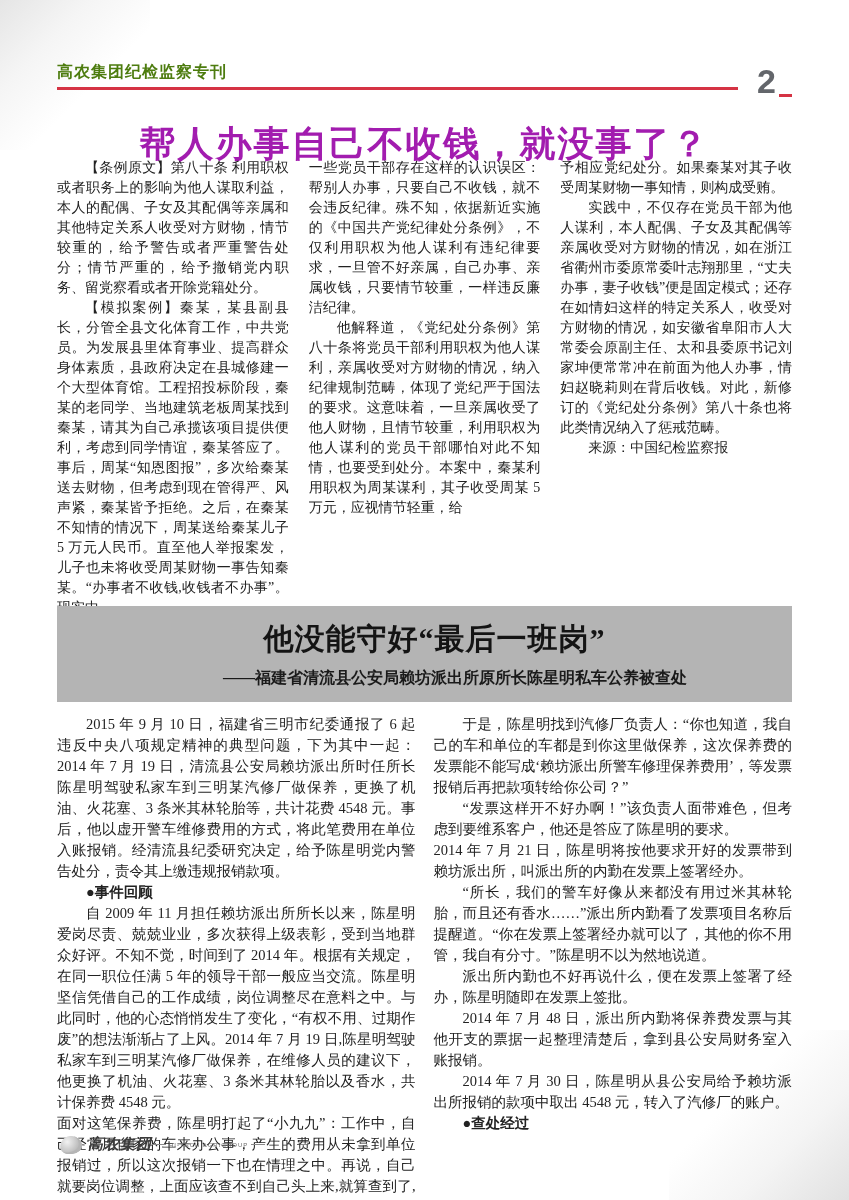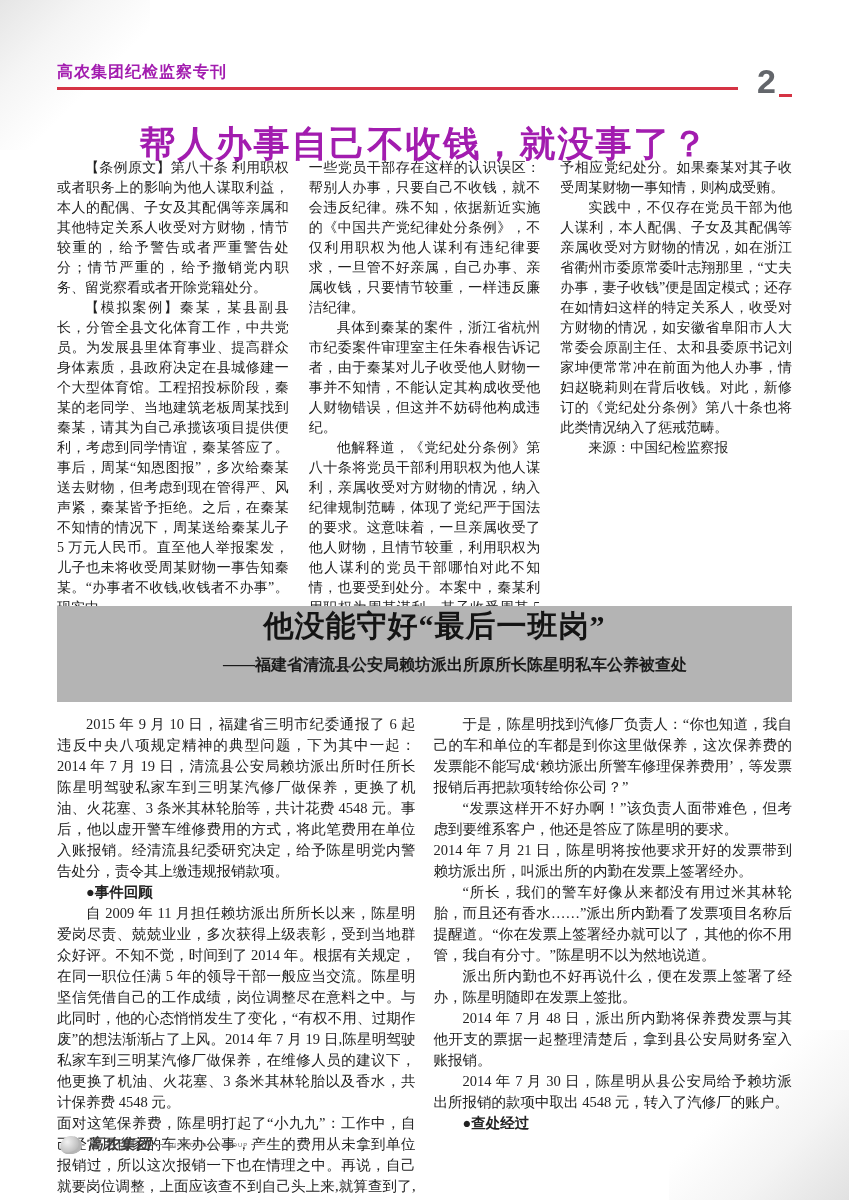--- a/index.html
+++ b/index.html
@@ -11,39 +11,39 @@
   }
   
   .corner-tl{position:absolute;top:0;left:0;width:150px;height:150px;
     background:linear-gradient(135deg,#e5e5e5 0%,#f5f5f5 30%,#ffffff 60%);}
   .corner-br{position:absolute;bottom:0;right:0;width:180px;height:170px;
     background:linear-gradient(315deg,#e1e1e1 0%,#f4f4f4 32%,#ffffff 62%);}
   
   .header{position:absolute;top:50px;left:57px;right:57px;height:40px;}
   .masthead{position:absolute;left:0;bottom:7px;
     font-family:"Liberation Sans","DejaVu Sans",sans-serif;
-    font-weight:bold;font-size:16px;letter-spacing:1px;color:#a21caf;}
+    font-weight:bold;font-size:16px;letter-spacing:1px;color:#4d7c0f;}
   .header-rule{position:absolute;left:0;right:54px;bottom:0;height:3px;background:#d53344;}
   .page-num{position:absolute;right:16px;bottom:-8px;line-height:1;
     font-family:"Liberation Sans","DejaVu Sans",sans-serif;
     font-weight:bold;font-size:34px;color:#63666b;}
   .page-dash{position:absolute;right:0;bottom:-7px;width:13px;height:3px;background:#d53344;}
   
   .headline1{position:absolute;top:96px;left:0;right:0;text-align:center;
     font-family:"Liberation Sans","DejaVu Sans",sans-serif;
     font-weight:900;font-size:36px;letter-spacing:2px;color:#a21caf;}
   .article1-body{position:absolute;top:158px;left:57px;right:57px;display:flex;gap:20px;}
   .article1-body .col{flex:1;min-width:0;}
   .para{margin:0;font-size:14px;line-height:20px;text-align:justify;color:#222;}
   .article2 .para{font-size:14.5px;line-height:21px;}
   .para.indent{text-indent:2em;}
   .para.bullet{font-family:"Liberation Sans","DejaVu Sans",sans-serif;font-weight:bold;}
   
   .banner{position:absolute;top:606px;left:57px;right:57px;height:96px;background:#b4b4b4;}
-  .banner-inner{width:505px;margin-left:125px;padding-top:0;}
+  .banner-inner{width:505px;margin-left:125px;padding-top:13px;}
   .headline2{margin:0;text-align:center;
     font-family:"Liberation Serif","DejaVu Serif",serif;
     font-weight:900;font-size:30px;letter-spacing:1px;color:#141414;}
   .subhead2{margin:8px 0 0 0;text-align:right;
     font-family:"Liberation Serif","DejaVu Serif",serif;
     font-weight:bold;font-size:16px;color:#1a1a1a;}
   
   .article2-body{position:absolute;top:714px;left:57px;right:57px;display:flex;gap:18px;}
   .article2-body .col{flex:1;min-width:0;}
   
@@ -75,21 +75,20 @@
 
   <h1 class="headline1">帮人办事自己不收钱，就没事了？</h1>
 
   <div class="article1-body">
     <div class="col">
         <p class="para indent">【条例原文】第八十条 利用职权或者职务上的影响为他人谋取利益，本人的配偶、子女及其配偶等亲属和其他特定关系人收受对方财物，情节较重的，给予警告或者严重警告处分；情节严重的，给予撤销党内职务、留党察看或者开除党籍处分。</p>
         <p class="para indent">【模拟案例】秦某，某县副县长，分管全县文化体育工作，中共党员。为发展县里体育事业、提高群众身体素质，县政府决定在县城修建一个大型体育馆。工程招投标阶段，秦某的老同学、当地建筑老板周某找到秦某，请其为自己承揽该项目提供便利，考虑到同学情谊，秦某答应了。事后，周某“知恩图报”，多次给秦某送去财物，但考虑到现在管得严、风声紧，秦某皆予拒绝。之后，在秦某不知情的情况下，周某送给秦某儿子 5 万元人民币。直至他人举报案发，儿子也未将收受周某财物一事告知秦某。“办事者不收钱,收钱者不办事”。现实中，</p>
       </div>
     <div class="col">
         <p class="para">一些党员干部存在这样的认识误区：帮别人办事，只要自己不收钱，就不会违反纪律。殊不知，依据新近实施的《中国共产党纪律处分条例》，不仅利用职权为他人谋利有违纪律要求，一旦管不好亲属，自己办事、亲属收钱，只要情节较重，一样违反廉洁纪律。</p>
-        <p class="para indent">具体到秦某的案件，浙江省杭州市纪委案件审理室主任朱春根告诉记者，由于秦某对儿子收受他人财物一事并不知情，不能认定其构成收受他人财物错误，但这并不妨碍他构成违纪。</p>
         <p class="para indent">他解释道，《党纪处分条例》第八十条将党员干部利用职权为他人谋利，亲属收受对方财物的情况，纳入纪律规制范畴，体现了党纪严于国法的要求。这意味着，一旦亲属收受了他人财物，且情节较重，利用职权为他人谋利的党员干部哪怕对此不知情，也要受到处分。本案中，秦某利用职权为周某谋利，其子收受周某 5 万元，应视情节轻重，给</p>
       </div>
     <div class="col">
         <p class="para">予相应党纪处分。如果秦某对其子收受周某财物一事知情，则构成受贿。</p>
         <p class="para indent">实践中，不仅存在党员干部为他人谋利，本人配偶、子女及其配偶等亲属收受对方财物的情况，如在浙江省衢州市委原常委叶志翔那里，“丈夫办事，妻子收钱”便是固定模式；还存在如情妇这样的特定关系人，收受对方财物的情况，如安徽省阜阳市人大常委会原副主任、太和县委原书记刘家坤便常常冲在前面为他人办事，情妇赵晓莉则在背后收钱。对此，新修订的《党纪处分条例》第八十条也将此类情况纳入了惩戒范畴。</p>
         <p class="para indent">来源：中国纪检监察报</p>
       </div>
   </div>
 
   <div class="banner">

